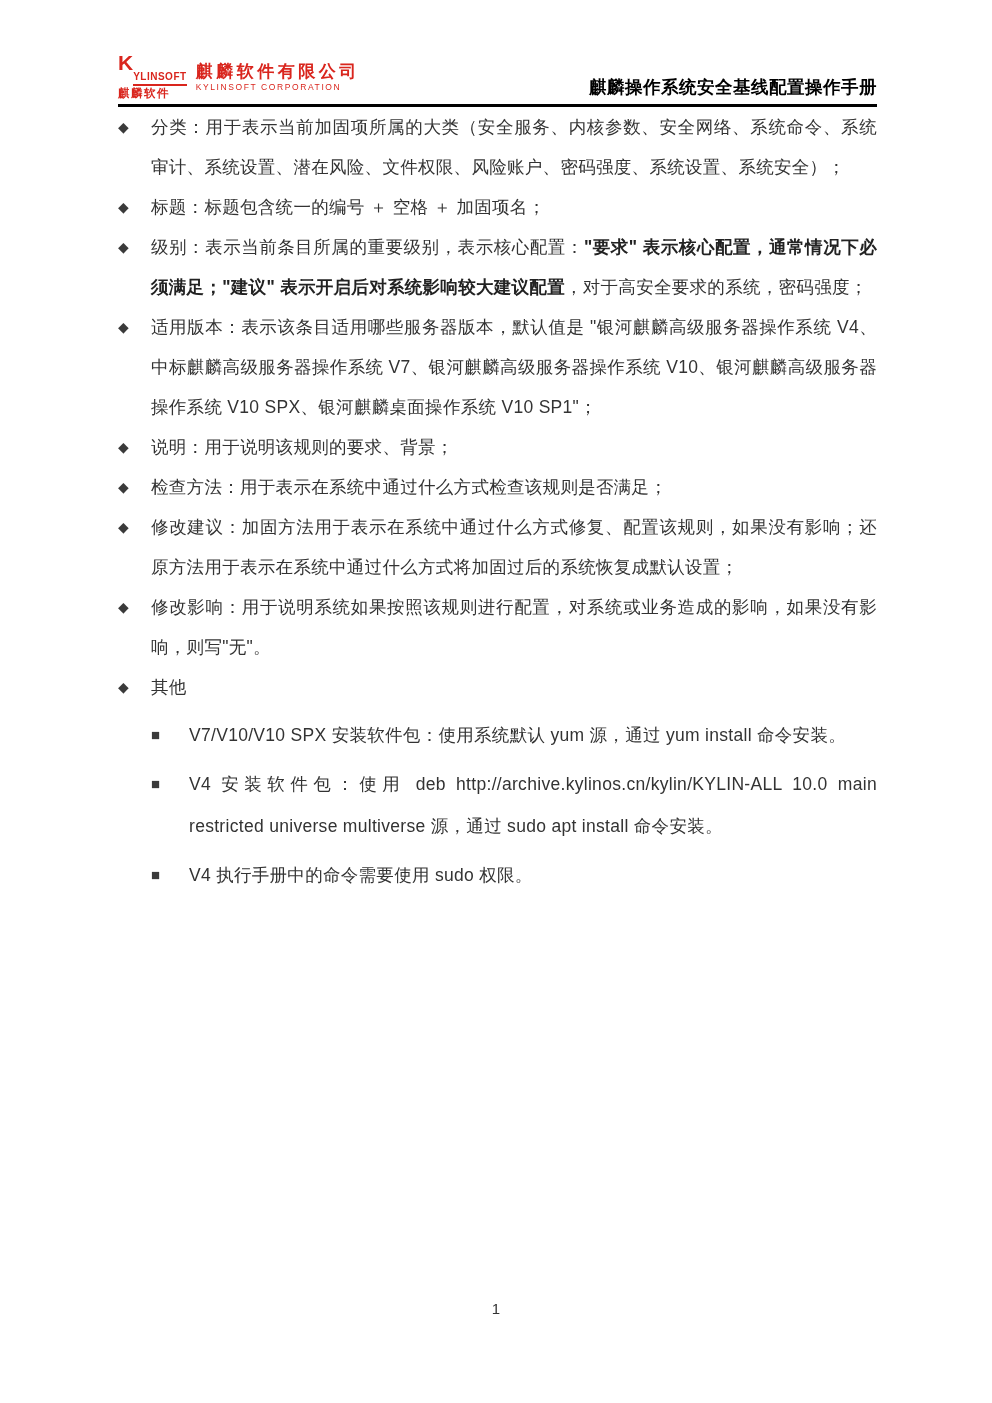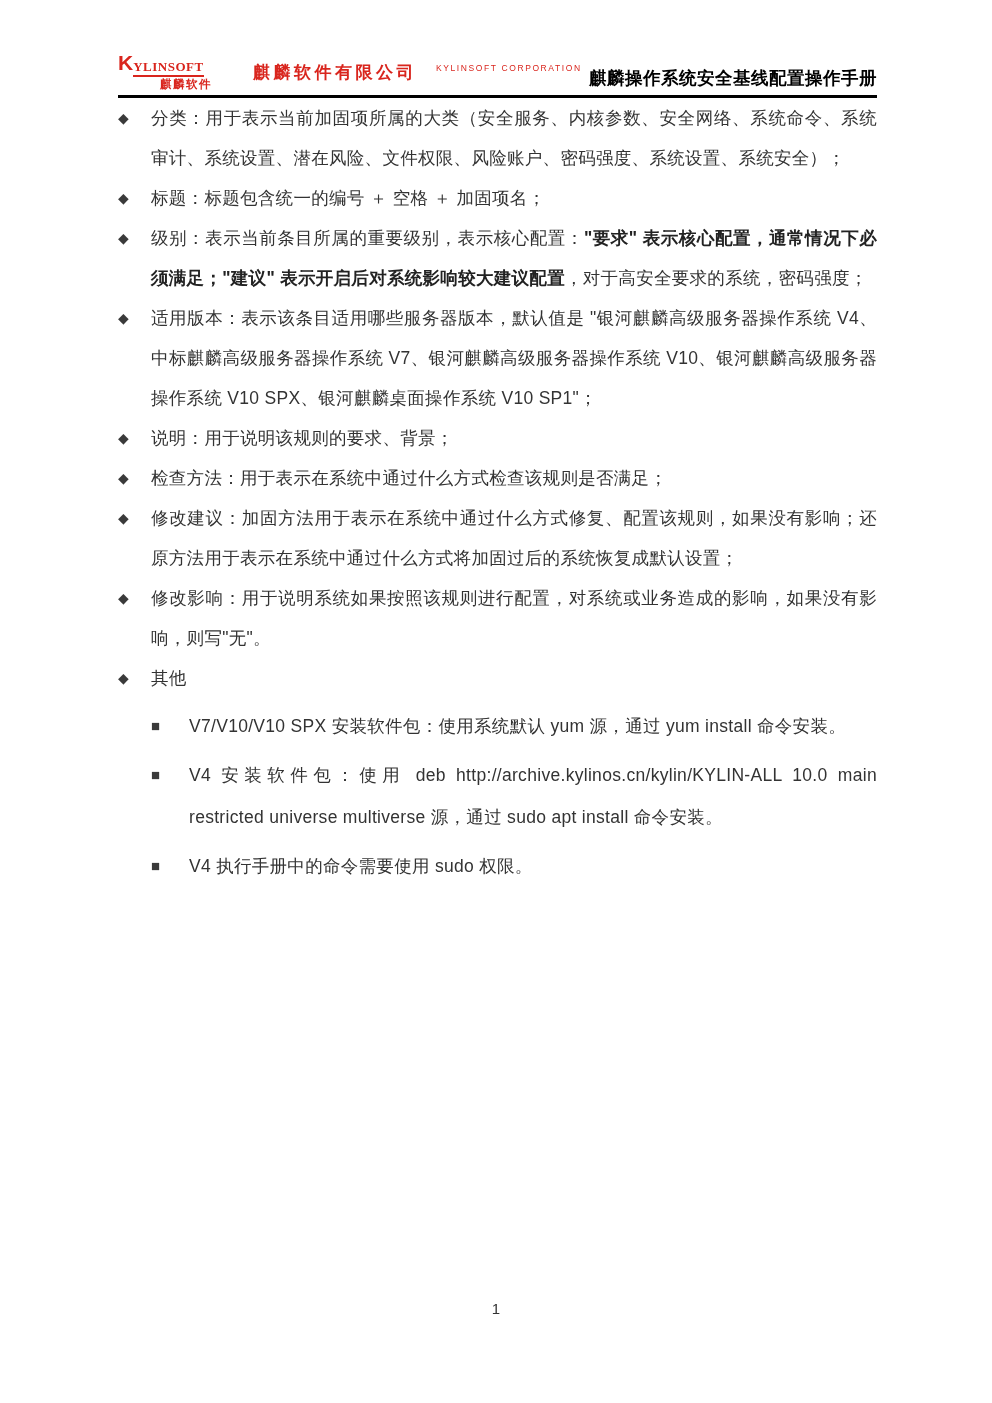--- a/index.html
+++ b/index.html
@@ -41,40 +41,37 @@
   .logo-k-row {
     display: flex;
     align-items: flex-start;
   }
   .logo-k {
     font-size: 21px;
     font-weight: bold;
     line-height: 0.9;
   }
   .logo-ylinsoft {
-    font-size: 13px;
+    font-size: 10px;
     font-weight: bold;
     letter-spacing: 0.5px;
     border-bottom: 2px solid;
     padding-bottom: 2px;
-    margin-top: 6px;
-    font-family: Liberation Serif, serif;
+    margin-top: 18px;
   }
   .logo-cn-small {
     font-size: 11.5px;
     font-weight: bold;
     letter-spacing: 1.5px;
     margin-top: 2px;
-    margin-left: 42px;
   }
   .logo-right {
     display: flex;
-    flex-direction: row;
-    gap: 19px;
-    margin-left: 32px;
+    flex-direction: column;
+    gap: 3px;
   }
   .logo-company-cn {
     font-size: 17px;
     font-weight: bold;
     letter-spacing: 3.5px;
   }
   .logo-company-en {
     font-size: 8.5px;
     font-weight: normal;
     letter-spacing: 1.6px;

